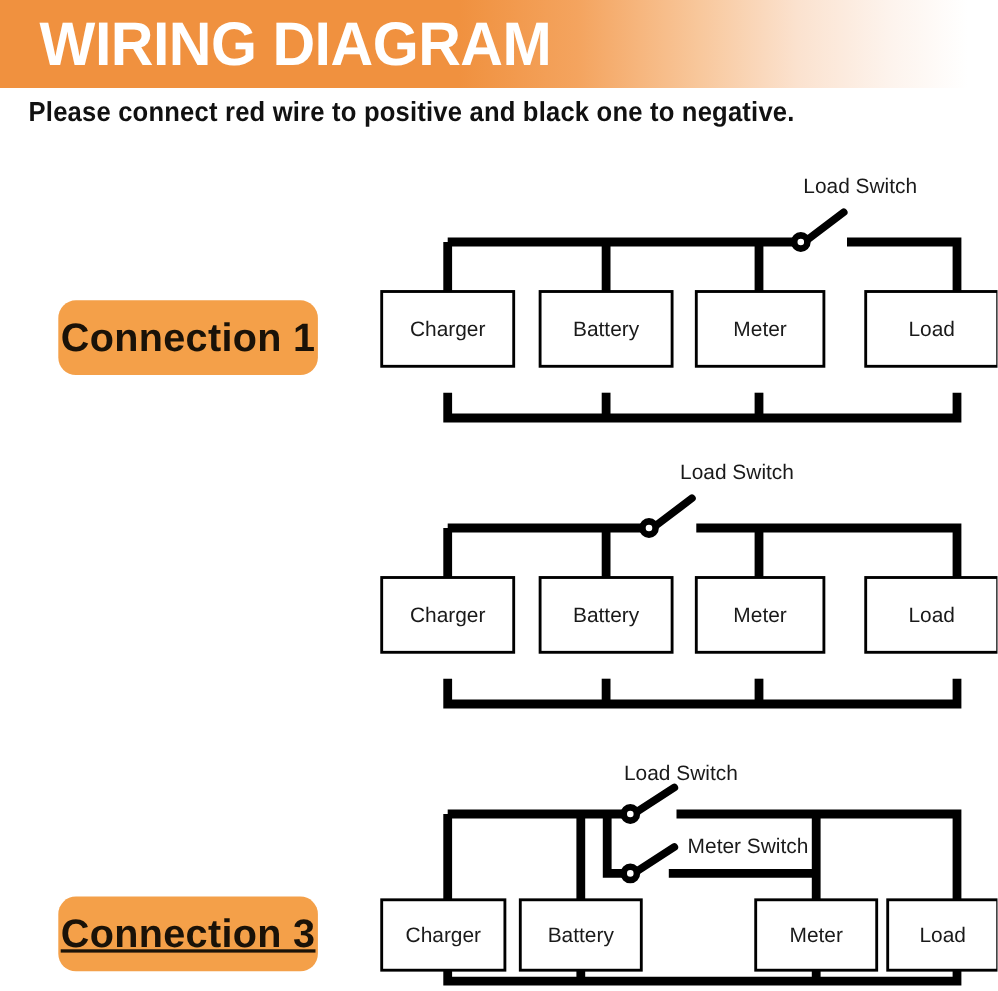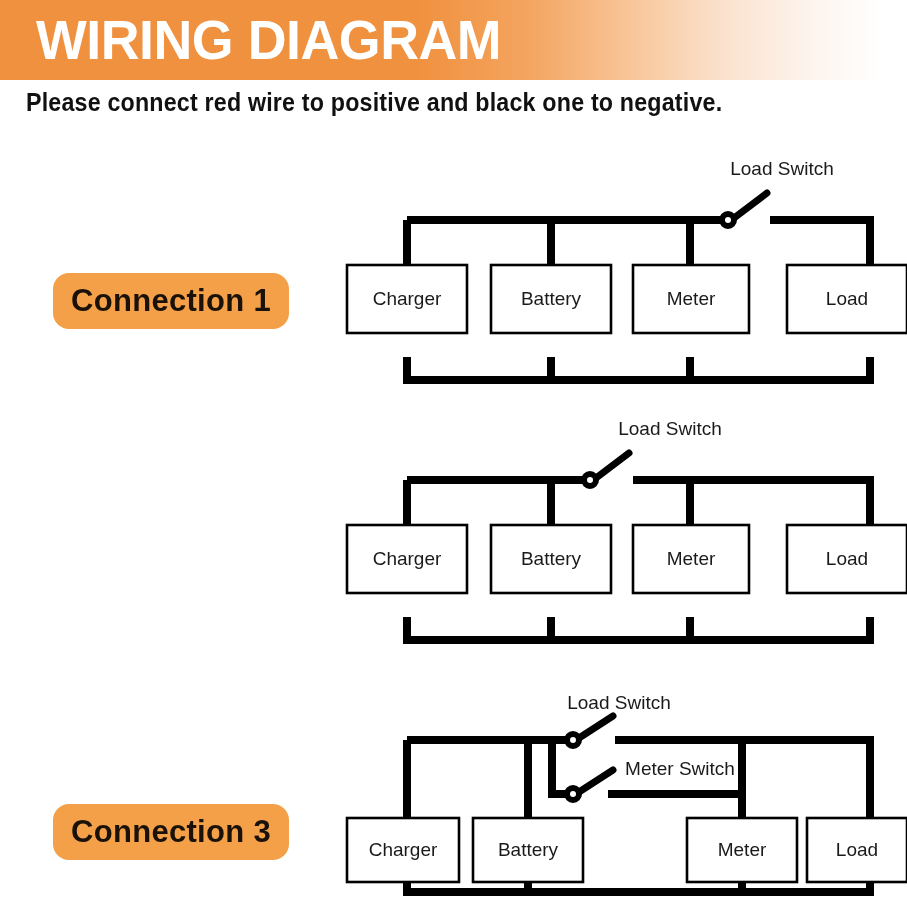--- a/index.html
+++ b/index.html
@@ -67,36 +67,36 @@
     width: 907px;
   }
   #row-1 { top: 140px;  height: 260px; }
   #row-2 { top: 400px;  height: 260px; }
   #row-3 { top: 680px;  height: 221px; }
 
   .badge {
     position: absolute;
     left: 53px;
     width: 236px;
-    height: 56px;
+    height: 68px;
     background: #f4a049;
     border-radius: 16px;
     display: flex;
     align-items: center;
     justify-content: center;
     color: #1a1208;
     font-family: "Liberation Sans Narrow", "Liberation Sans", sans-serif;
-    font-size: 31px;
+    font-size: 36px;
     font-weight: bold;
     letter-spacing: 0.3px;
     white-space: nowrap;
   }
   #row-1 .badge { top: 133px; }
   #row-2 .badge { top: 130px; }
-  #row-3 .badge { top: 124px; }
+  #row-3 .badge { top: 135px; text-decoration: underline; }
 
   .diagram-svg {
     position: absolute;
     left: 330px;
     top: 0;
   }
 
   .wire       { stroke: #000000; stroke-width: 8;  fill: none; stroke-linecap: butt; }
   .box-rect   { fill: #ffffff; stroke: #000000; stroke-width: 2.6; }
   .box-label  {

